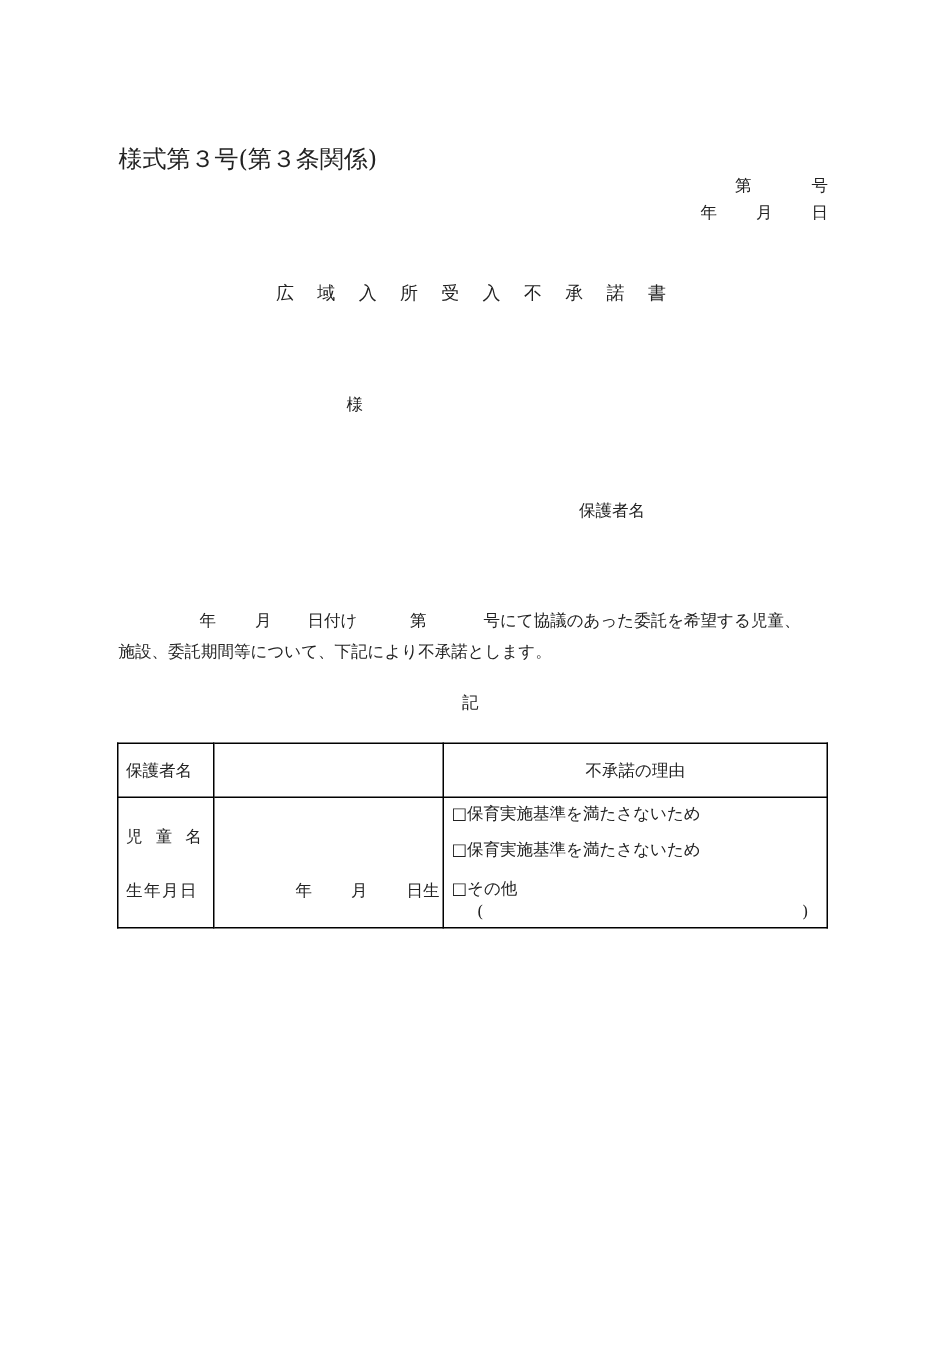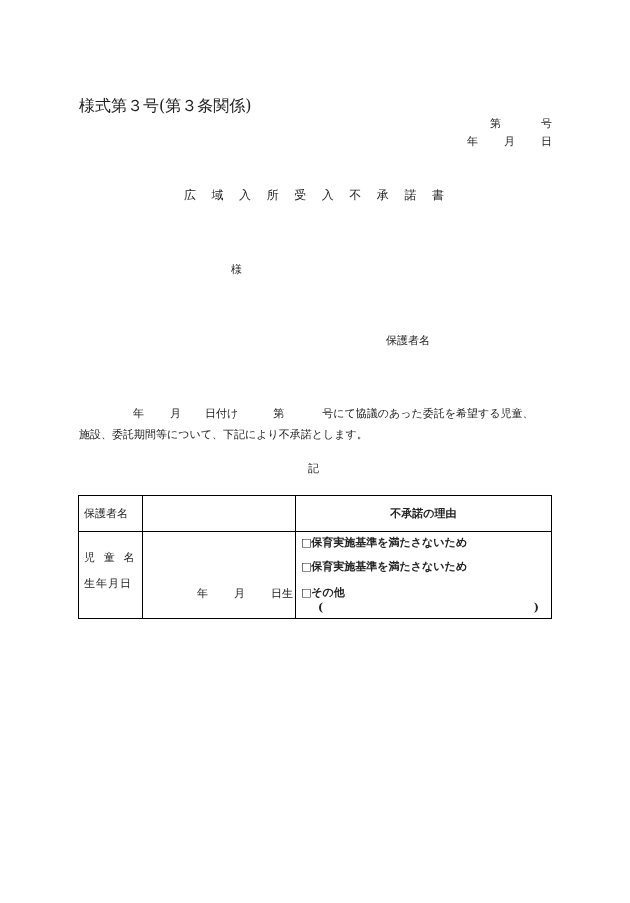--- a/index.html
+++ b/index.html
@@ -41,28 +41,28 @@
       border-collapse: collapse;
       font-size: 11px;
     }
     table.form-table td {
       border: 1px solid #000000;
       padding: 0;
       vertical-align: middle;
     }
     .col1 { width: 59px; }
     .col2 { width: 155px; }
-    .col3 { width: 260px; font-weight: bold; }
+    .col3 { width: 260px; }
     .row-head td { height: 35px; }
     .row-body td { height: 86px; }
     .label-cell { padding-left: 5px !important; }
     .cell-center { text-align: center; }
     .stack { position: relative; height: 86px; }
     .stack .lbl-child { position: absolute; left: 5px; top: 18px; letter-spacing: 3px; font-family: Liberation Serif, serif; }
-    .stack .lbl-birth { position: absolute; left: 5px; top: 44px; letter-spacing: 1px; }
+    .stack .lbl-birth { position: absolute; left: 5px; top: 54px; letter-spacing: 1px; }
     .birth-fields { position: absolute; left: 54px; top: 54px; width: 96px; display: flex; justify-content: space-between; }
     .reasons { position: relative; height: 86px; }
     .reason { position: absolute; left: 5px; }
     .r1 { top: 3px; }
     .r2 { top: 27px; }
     .r3 { top: 53px; }
     .paren-open { position: absolute; left: 22px; top: 69px; }
     .paren-close { position: absolute; right: 12px; top: 69px; }
   </style>
 </head>

